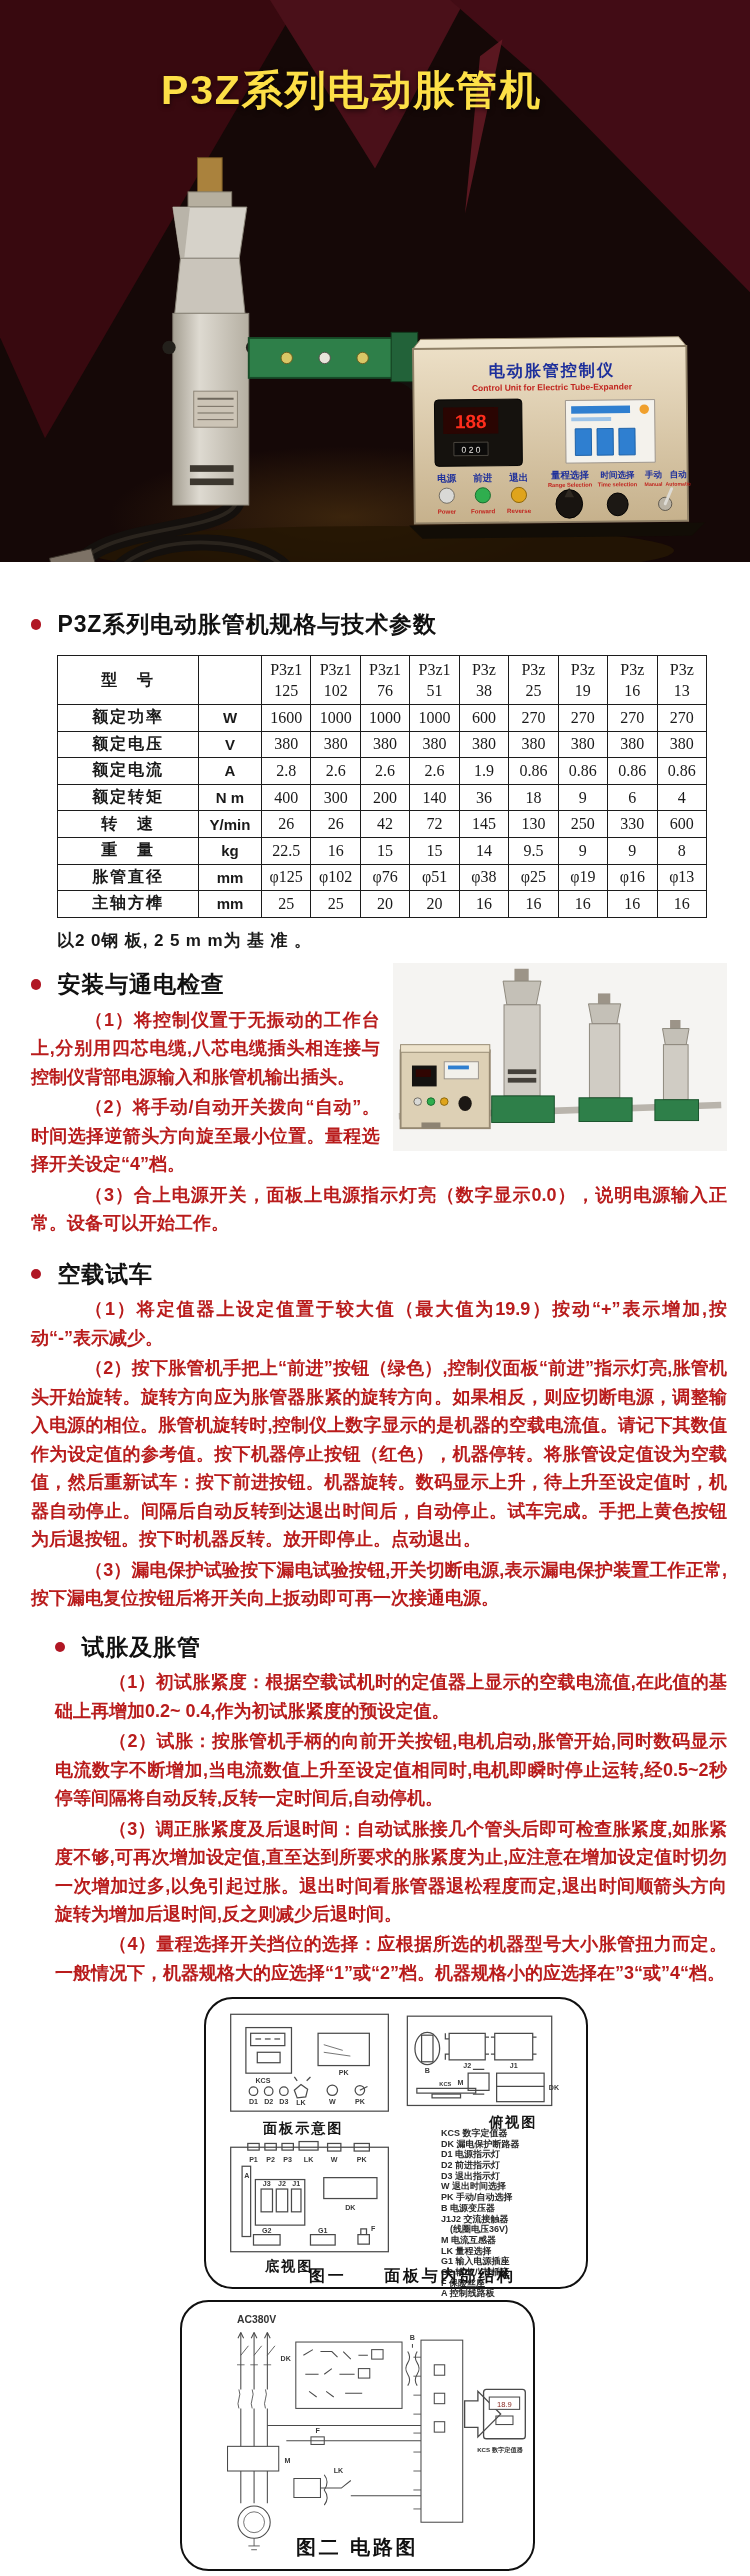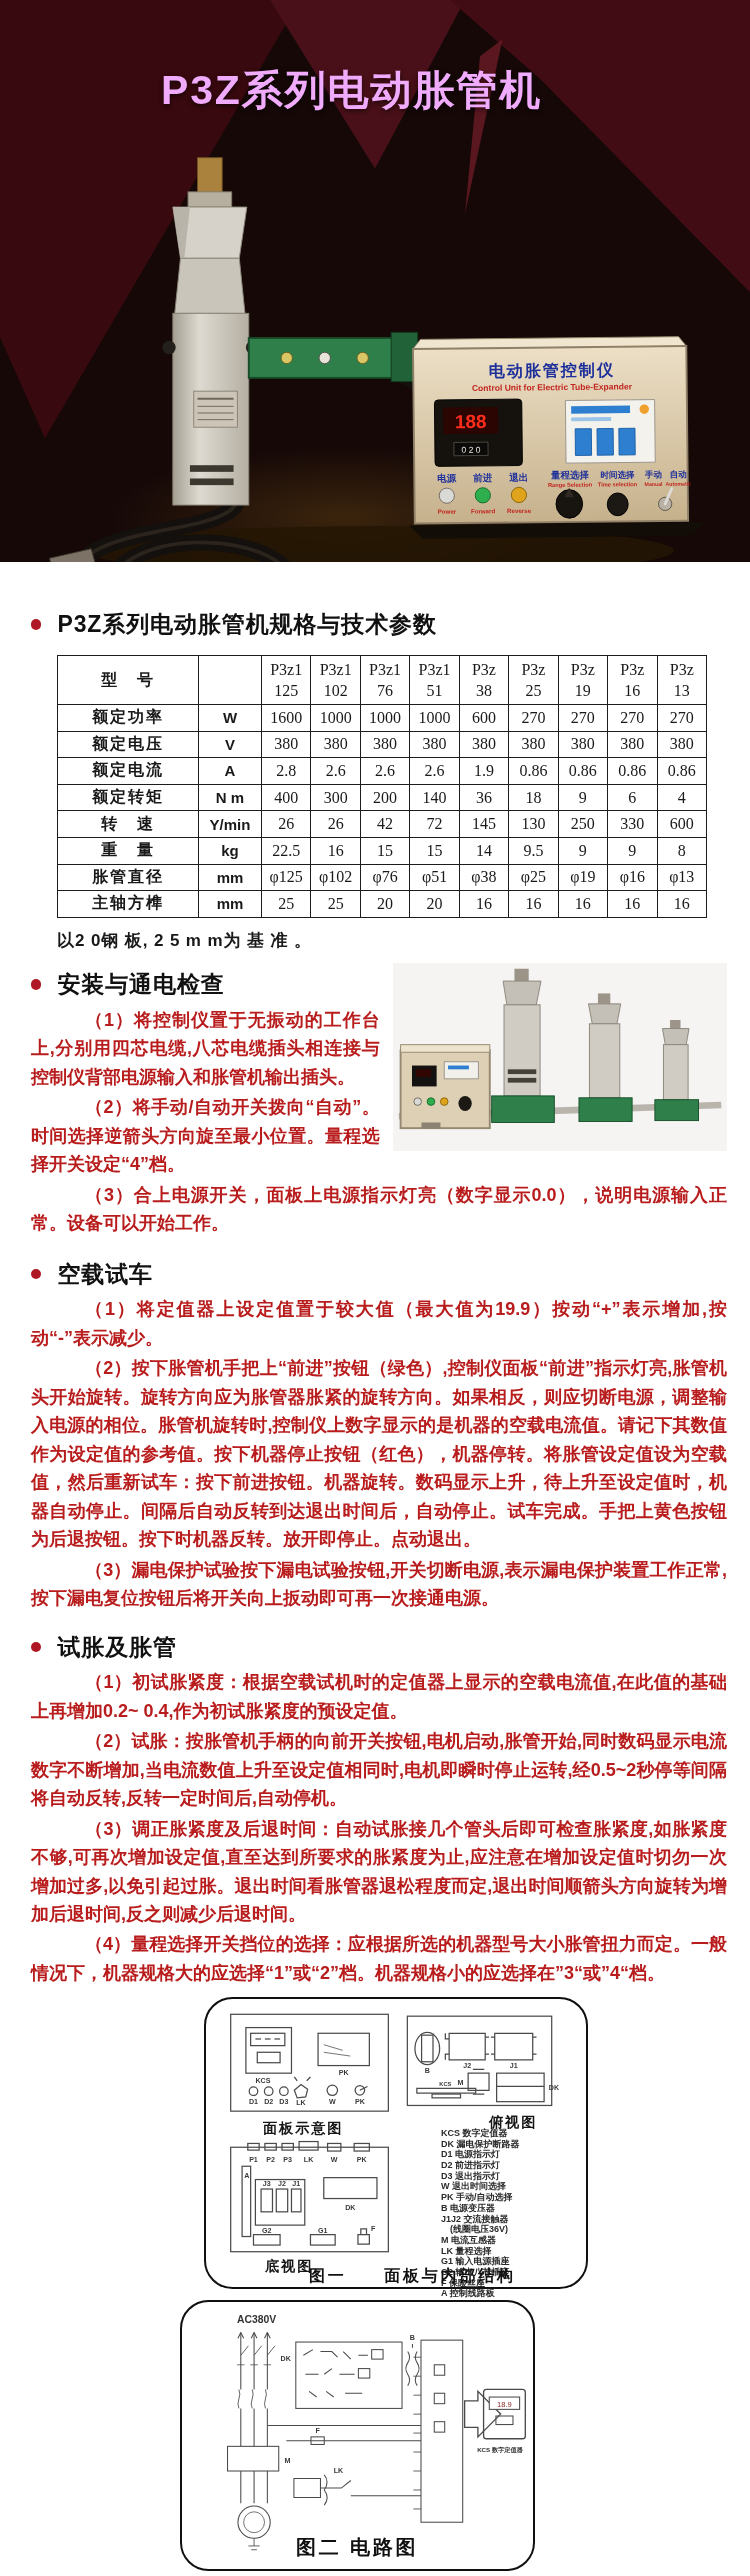--- a/index.html
+++ b/index.html
@@ -10,21 +10,21 @@
   
   .hero{position:absolute;left:0;top:0;width:750px;height:562px;background:#150807;overflow:hidden;}
   .hero .shape{position:absolute;left:0;top:0;width:100%;height:100%;}
   .shape-a{background:#38090f;clip-path:polygon(0 0,40% 0,6% 78%,0 60%);}
   .shape-b{background:#4a1019;clip-path:polygon(36% 0,62% 0,50% 30%);}
   .shape-c{background:#420c15;clip-path:polygon(60% 0,100% 0,100% 52%,72% 14%);}
   .shape-d{background:#6b1c27;clip-path:polygon(64% 10%,67% 7%,62% 38%);opacity:.8;}
   .shape-e{background:radial-gradient(ellipse 45% 18% at 46% 92%,rgba(90,60,18,.55),transparent 70%);}
   .hero-title{
     position:absolute;left:0;top:63px;width:703px;text-align:center;
-    color:#f0abfc;font-size:41px;font-weight:bold;letter-spacing:1.9px;
+    color:#fde047;font-size:41px;font-weight:bold;letter-spacing:1.9px;
     text-shadow:0 1.9px 5.7px rgba(0,0,0,.6);
   }
   .hero-photo{position:absolute;left:0;top:152px;}
   
   .doc{position:absolute;left:0;top:562px;width:750px;box-sizing:border-box;
        padding:47px 23px 0 31px;background:#fff;color:#191919;}
   .sec-head{display:flex;align-items:center;gap:16px;}
   .bullet{width:10.4px;height:10.4px;border-radius:50%;background:#b01724;flex:0 0 auto;}
   .sec-title{font-size:23px;font-weight:bold;color:#111;letter-spacing:0.9px;}
   
@@ -379,21 +379,21 @@
       <span class="bullet"></span>
       <span class="sec-title">空载试车</span>
     </div>
     <div class="paras">
         <p class="para">（1）将定值器上设定值置于较大值（最大值为19.9）按动“+”表示增加,按动“-”表示减少。</p>
         <p class="para">（2）按下胀管机手把上“前进”按钮（绿色）,控制仪面板“前进”指示灯亮,胀管机头开始旋转。旋转方向应为胀管器胀紧的旋转方向。如果相反，则应切断电源，调整输入电源的相位。胀管机旋转时,控制仪上数字显示的是机器的空载电流值。请记下其数值作为设定值的参考值。按下机器停止按钮（红色），机器停转。将胀管设定值设为空载值，然后重新试车：按下前进按钮。机器旋转。数码显示上升，待上升至设定值时，机器自动停止。间隔后自动反转到达退出时间后，自动停止。试车完成。手把上黄色按钮为后退按钮。按下时机器反转。放开即停止。点动退出。</p>
         <p class="para">（3）漏电保护试验按下漏电试验按钮,开关切断电源,表示漏电保护装置工作正常,按下漏电复位按钮后将开关向上扳动即可再一次接通电源。</p>
       </div>
   </div>
 
-  <div class="section" style="margin-top:19px;">
+  <div class="section" style="margin-top:19px;margin-left:24px;">
     <div class="sec-head">
       <span class="bullet"></span>
       <span class="sec-title">试胀及胀管</span>
     </div>
     <div class="paras">
         <p class="para">（1）初试胀紧度：根据空载试机时的定值器上显示的空载电流值,在此值的基础上再增加0.2~ 0.4,作为初试胀紧度的预设定值。</p>
         <p class="para">（2）试胀：按胀管机手柄的向前开关按钮,电机启动,胀管开始,同时数码显示电流数字不断增加,当电流数值上升至设定值相同时,电机即瞬时停止运转,经0.5~2秒停等间隔将自动反转,反转一定时间后,自动停机。</p>
         <p class="para">（3）调正胀紧度及后退时间：自动试胀接几个管头后即可检查胀紧度,如胀紧度不够,可再次增加设定值,直至达到所要求的胀紧度为止,应注意在增加设定值时切勿一次增加过多,以免引起过胀。退出时间看胀管器退松程度而定,退出时间顺箭头方向旋转为增加后退时间,反之则减少后退时间。</p>
         <p class="para">（4）量程选择开关挡位的选择：应根据所选的机器型号大小胀管扭力而定。一般情况下，机器规格大的应选择“1”或“2”档。机器规格小的应选择在”3“或”4“档。</p>
       </div>

